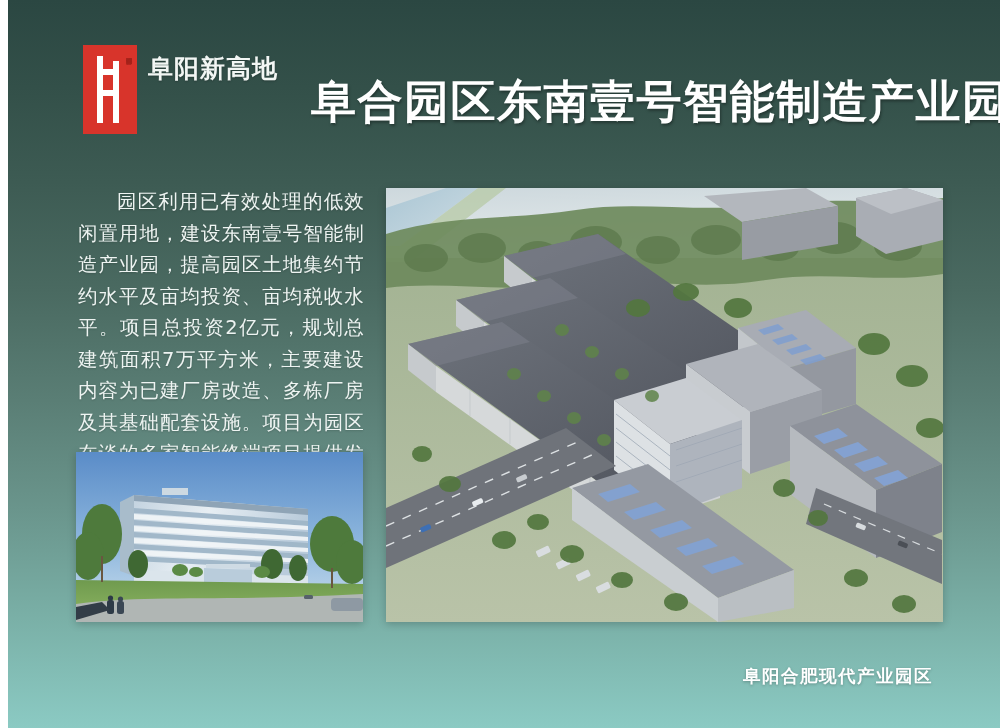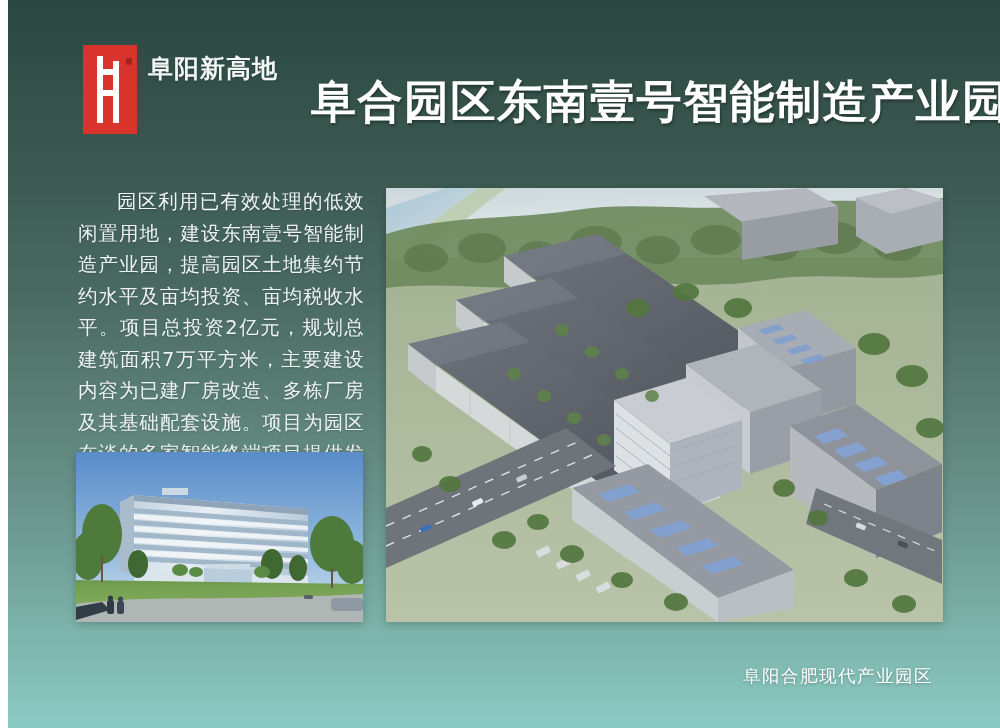--- a/index.html
+++ b/index.html
@@ -146,21 +146,21 @@
   }
   .photo svg { display: block; width: 100%; height: 100%; }
 
   
   #footer-caption {
     position: absolute;
     right: 75px; bottom: 40px;
     color: #ffffff;
     font-size: 17.5px;
     line-height: 24px;
-    font-weight: 400;
+    font-weight: 700;
     letter-spacing: 1.5px;
     font-family: "DejaVu Sans", sans-serif;
     text-shadow: 0 1px 3px rgba(0,0,0,0.28);
   }
 </style>
 </head>
 <body>
 
 <div id="slide">
 

